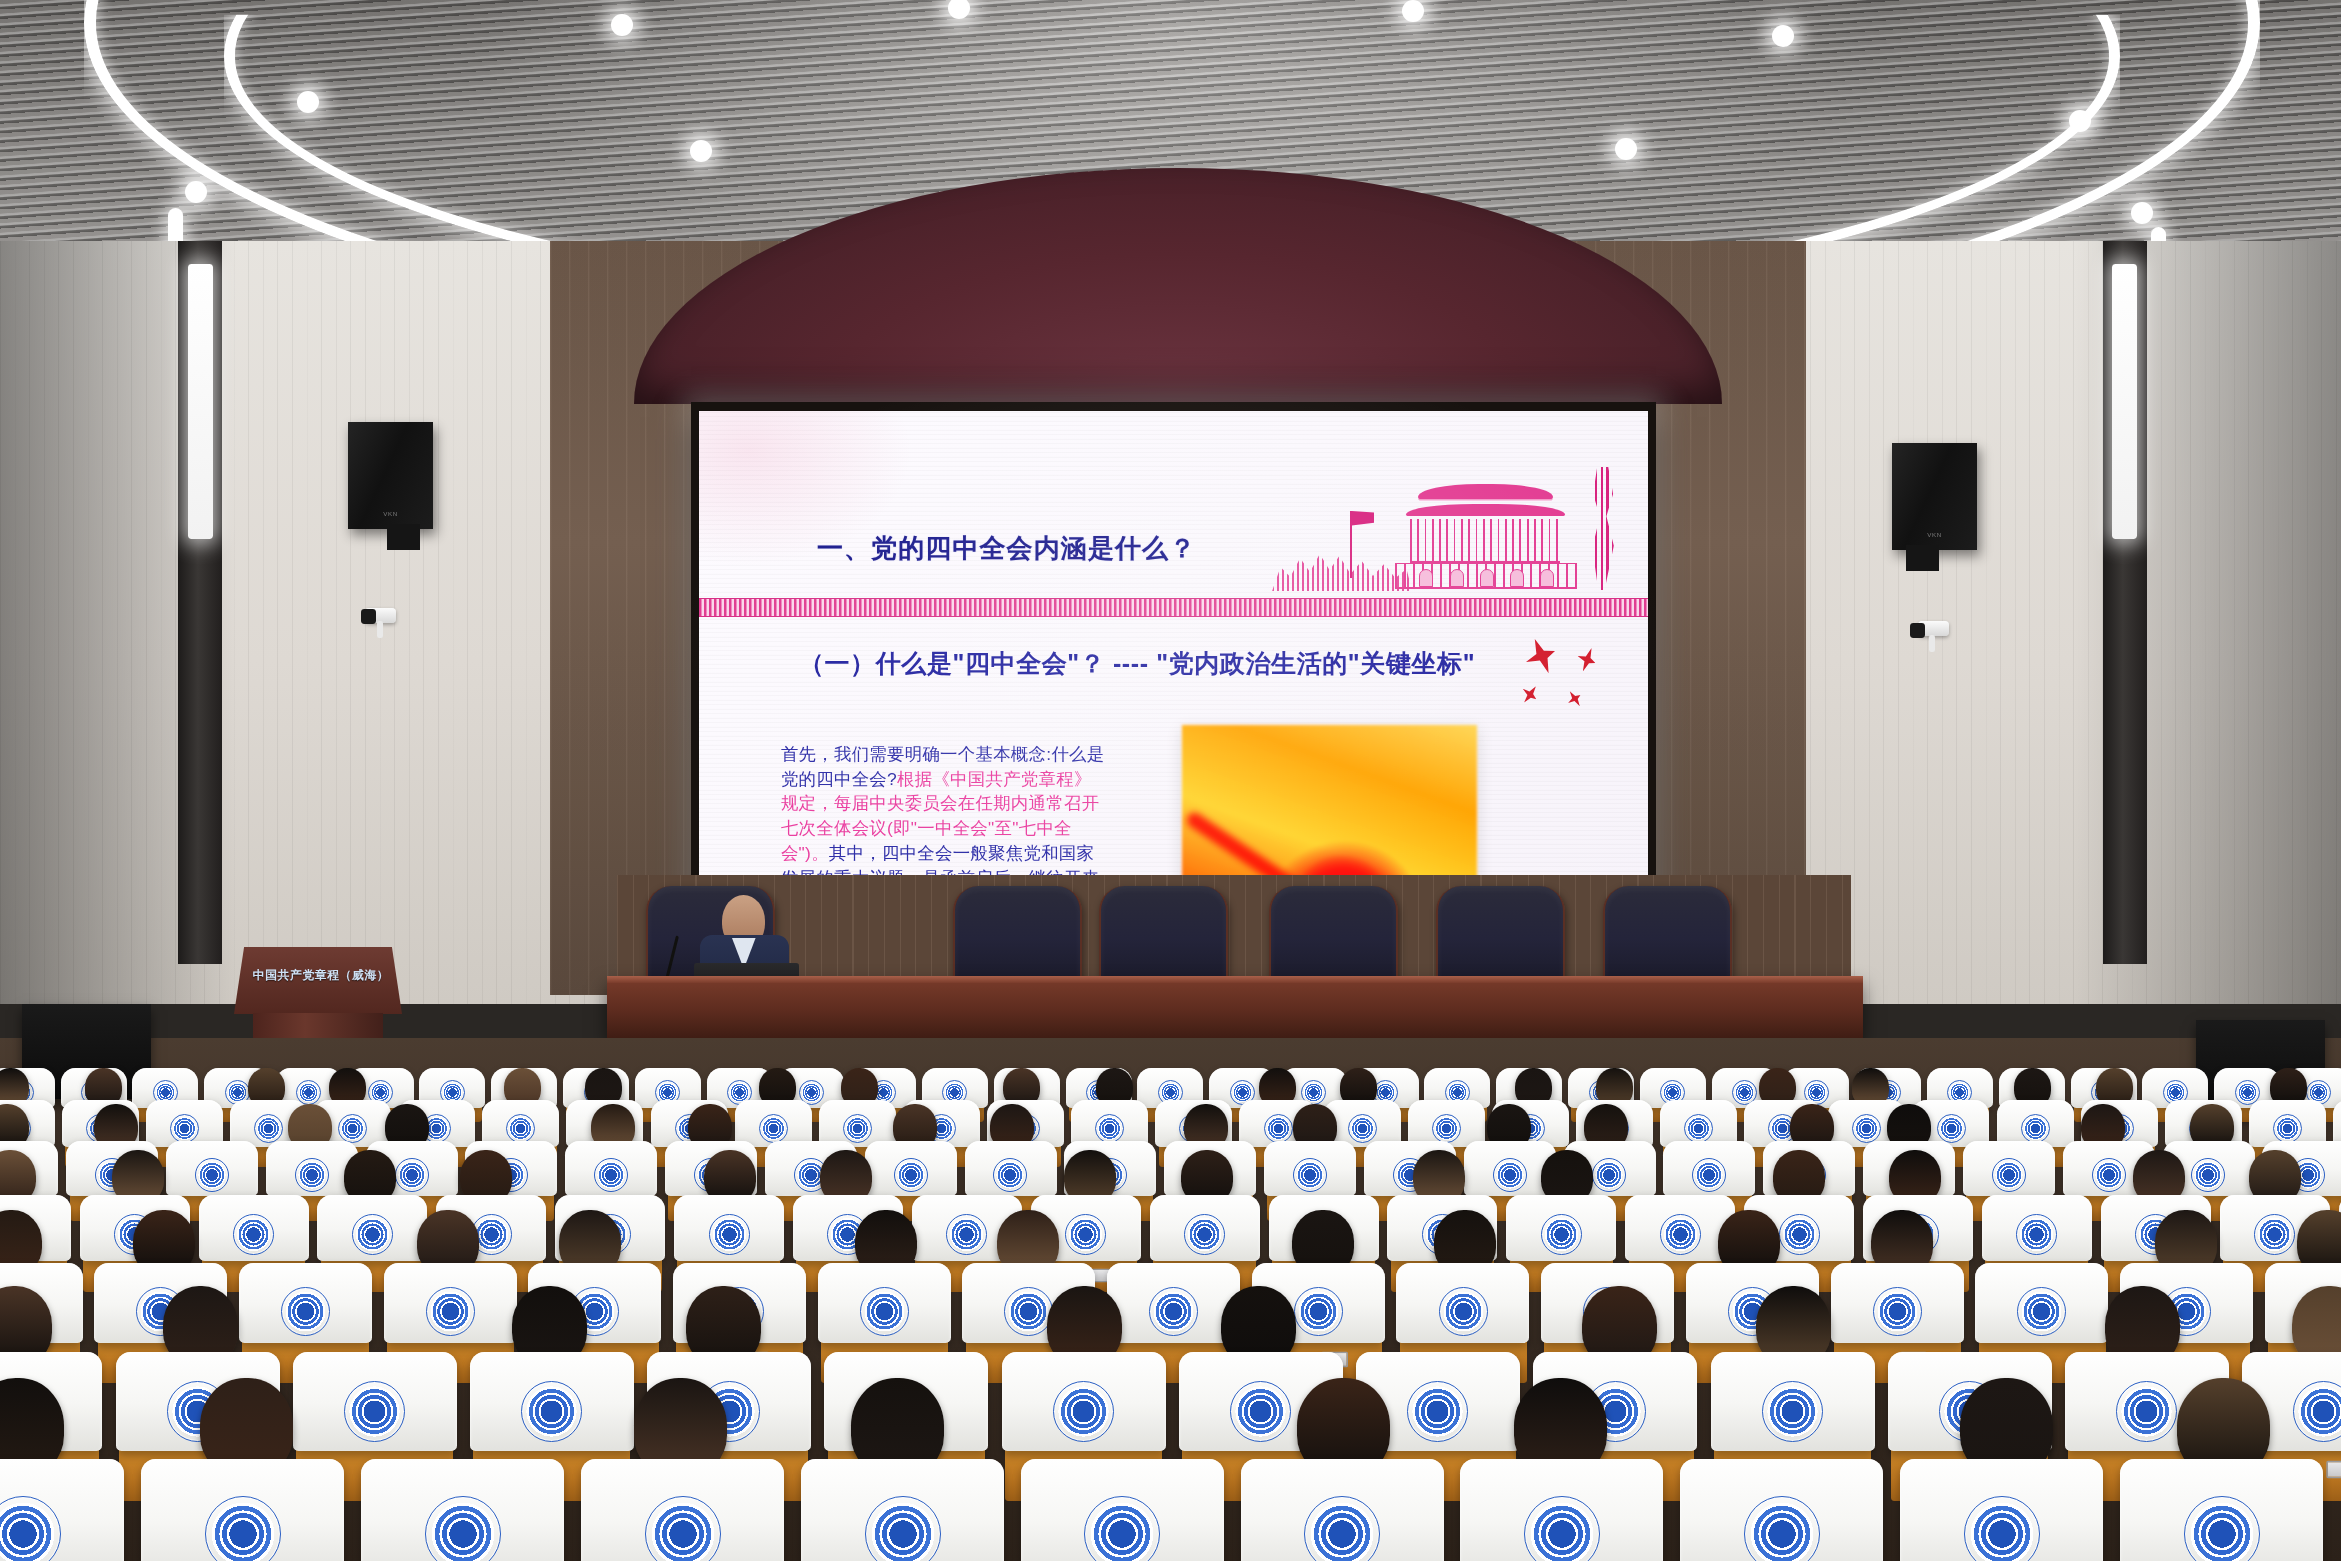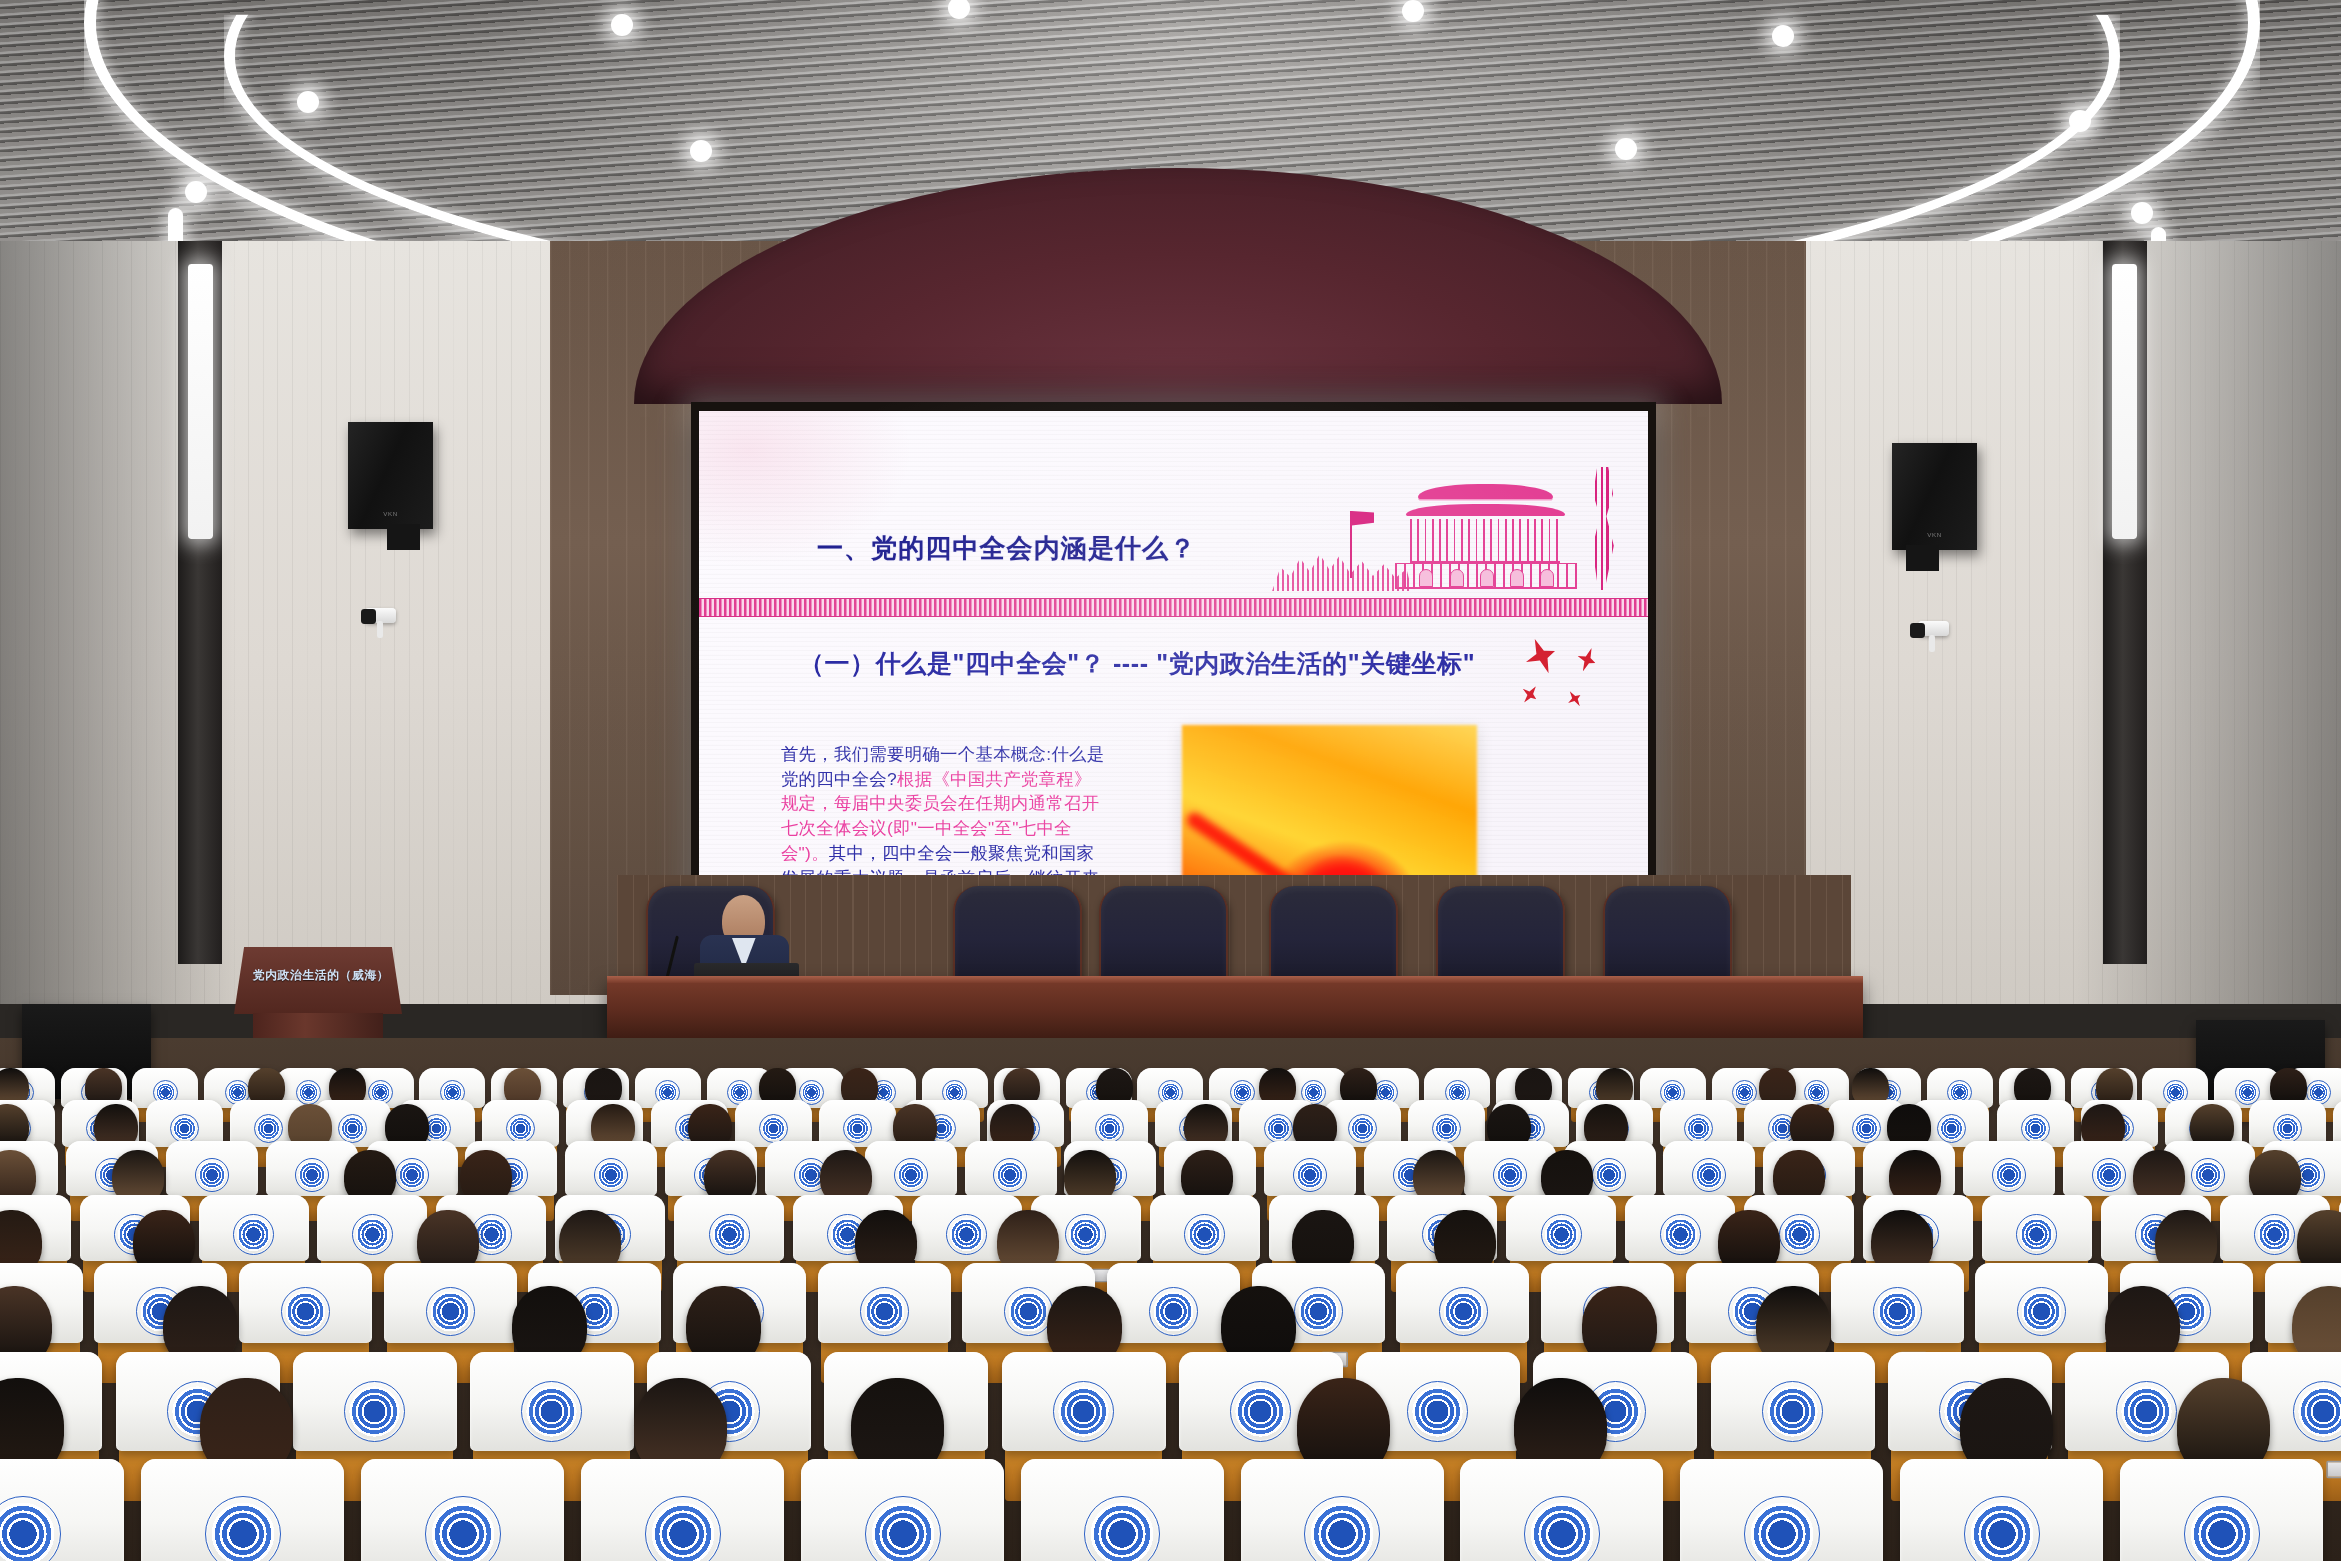--- a/index.html
+++ b/index.html
@@ -496,21 +496,21 @@
       <div class="slide-photo">
         <div class="photo-streak" style="left:-11.2px; top:140px; width:202px; height:14.6px; transform:rotate(34deg);"></div>
         <div class="photo-streak" style="left:168px; top:241px; width:168px; height:14.6px; transform:rotate(-62deg);"></div>
 
       </div>
     </div>
   </div>
   <div class="screen-glow"></div>
 
   <div class="podium-top"></div>
-  <div class="podium-text">党内政治生活的（威海）</div>
+  <div class="podium-text">中国共产党章程（威海）</div>
   <div class="podium-body"></div>
   <div class="podium-seal"></div>
   <div class="podium-seal-txt">1950</div>
 
   <div class="head-panel"></div>
 
   <div class="hchair" style="left:646px;"></div>
   <div class="hchair" style="left:953px;"></div>
   <div class="hchair" style="left:1099px;"></div>
   <div class="hchair" style="left:1269px;"></div>

